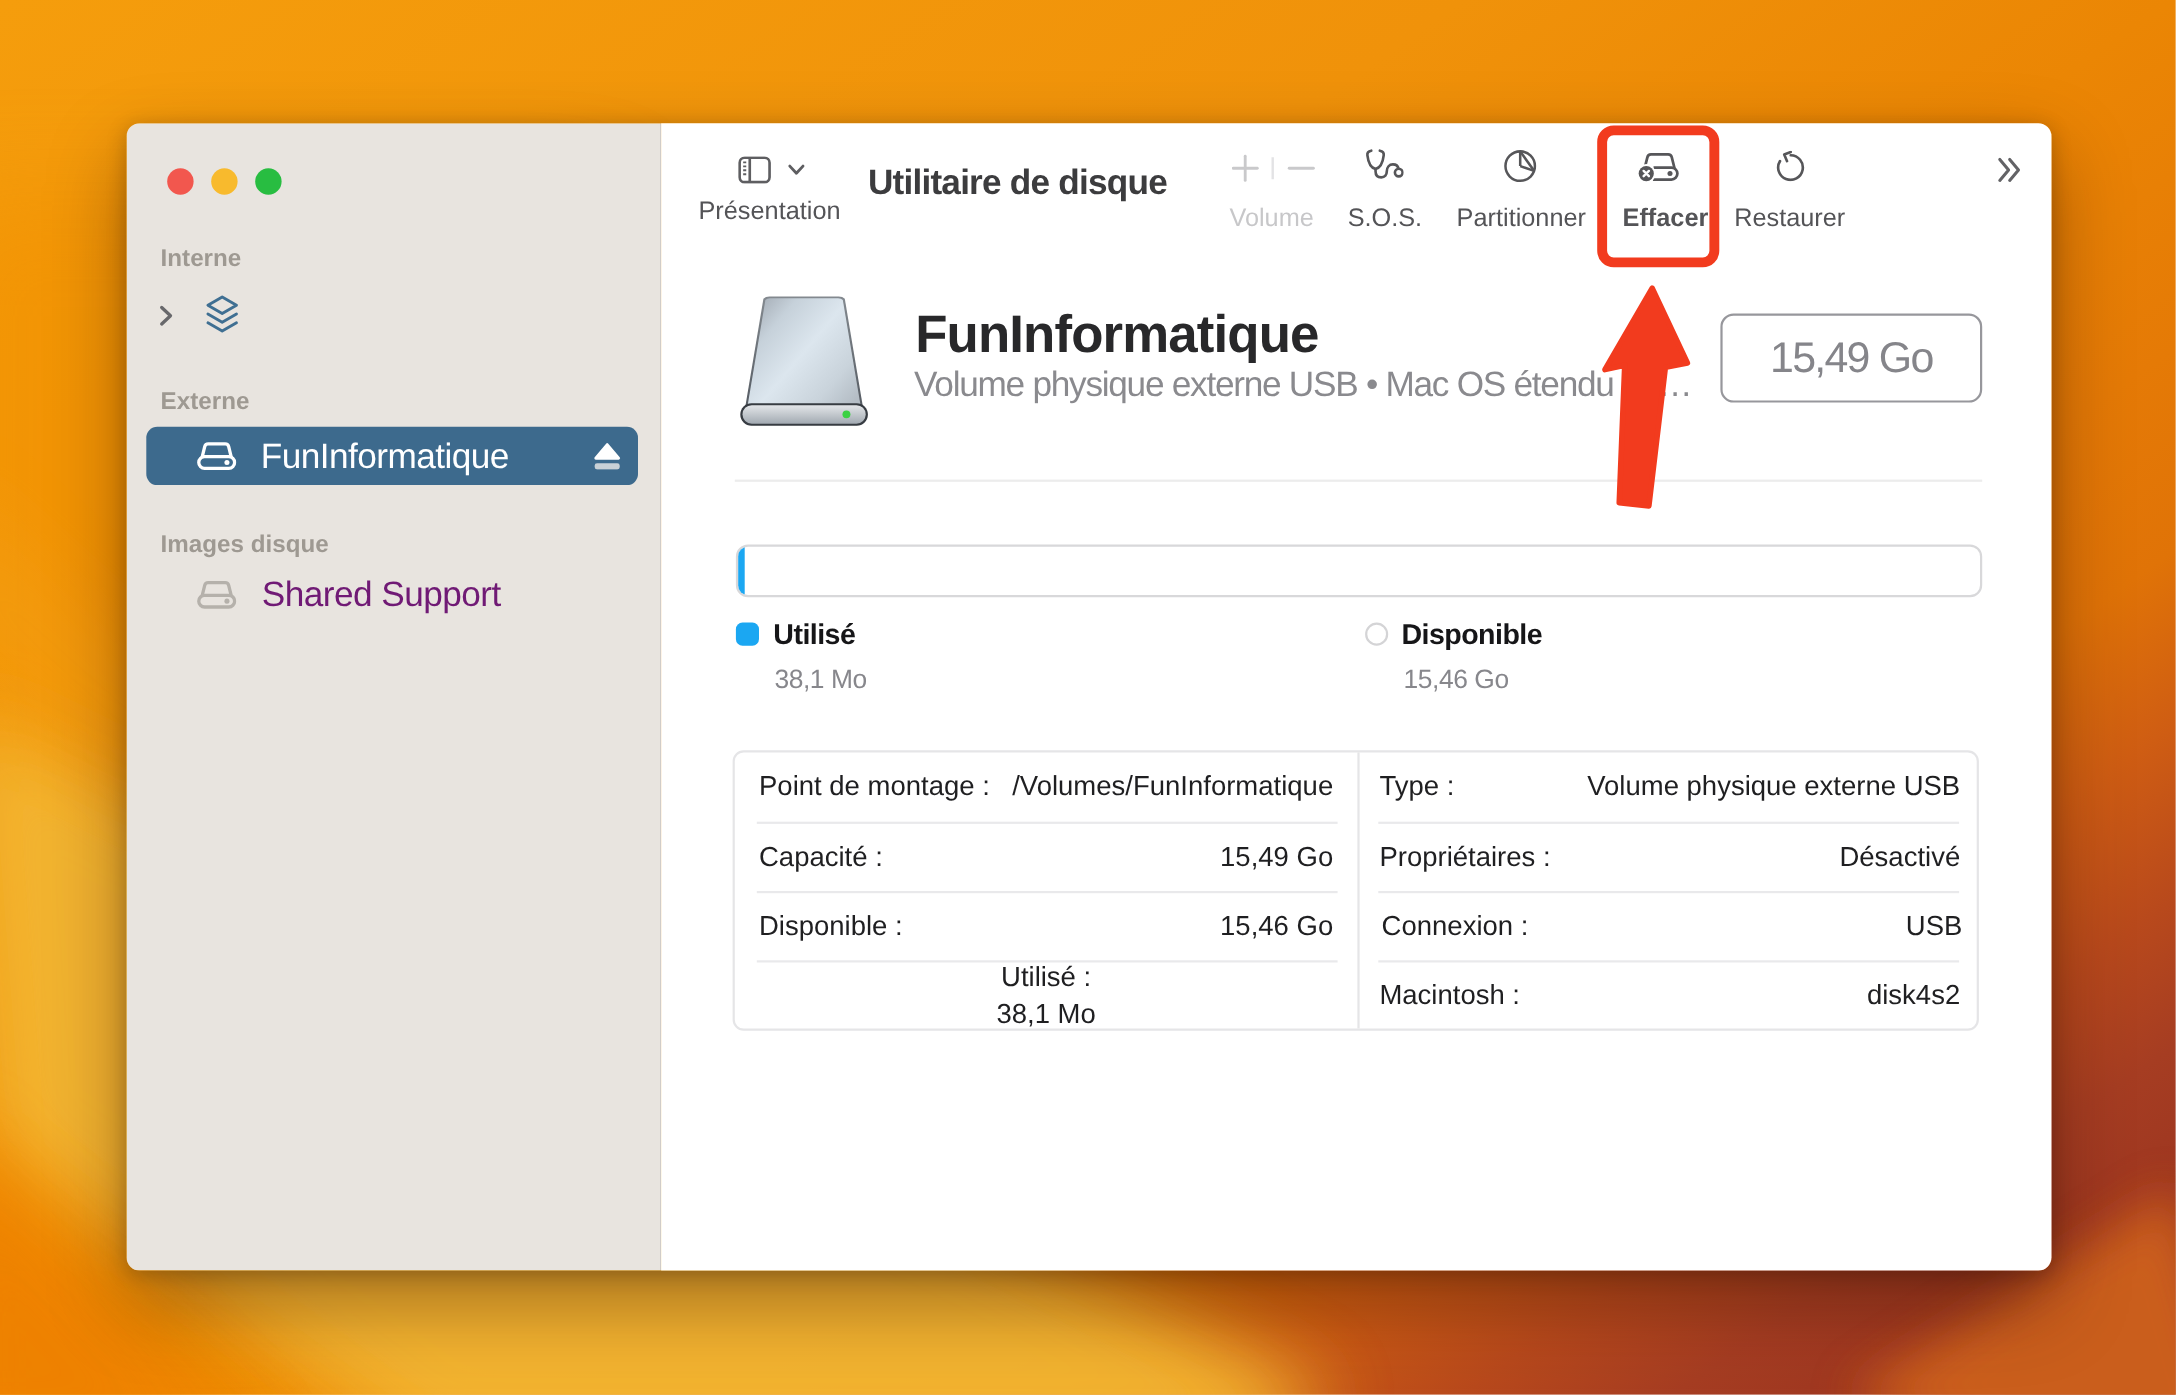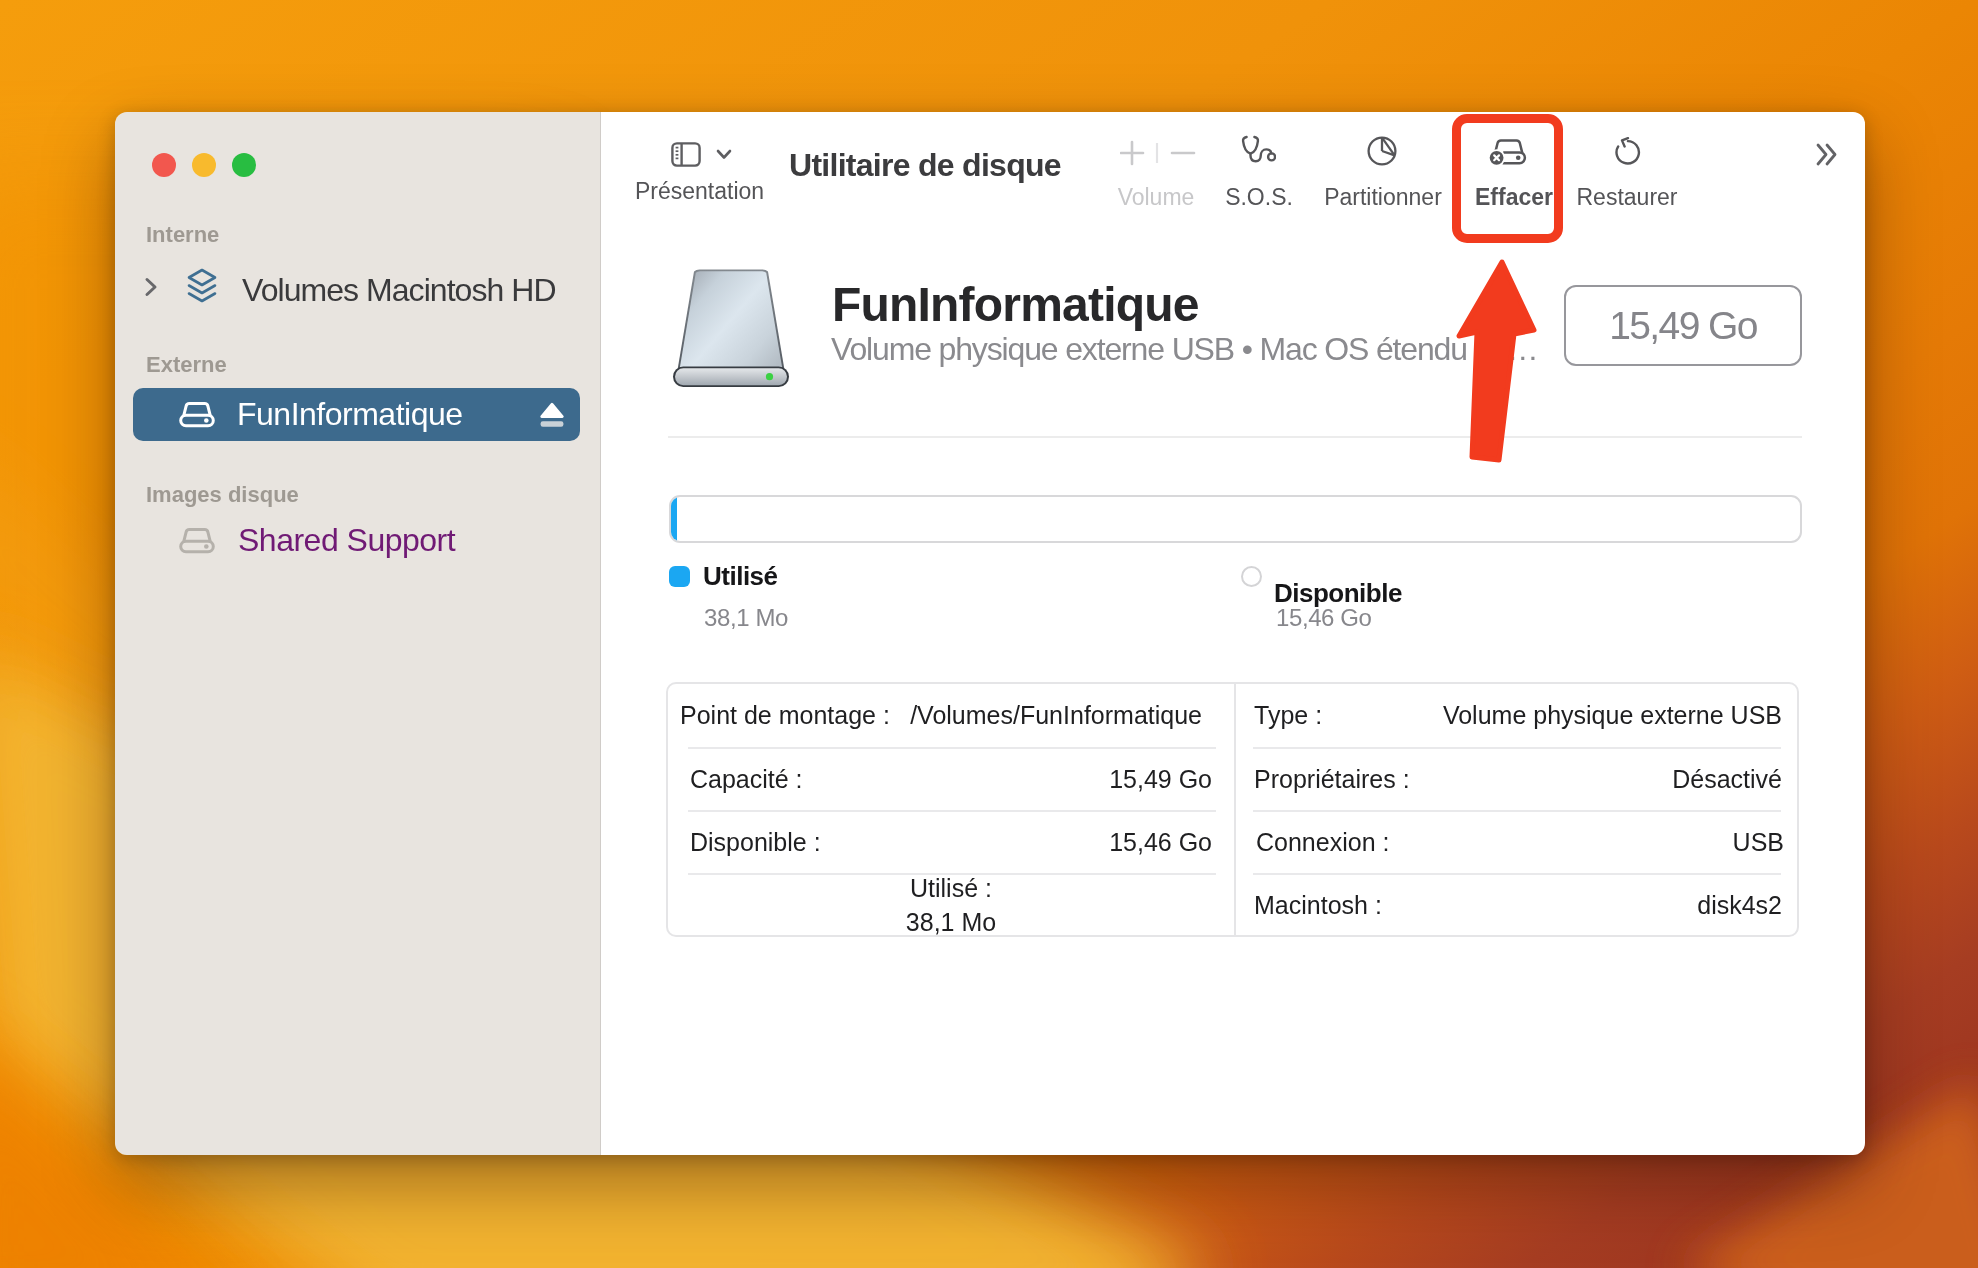--- a/index.html
+++ b/index.html
@@ -119,21 +119,20 @@
 
     <div class="abs" style="left:0;top:157px;width:486px;height:36px;">
       <svg class="chev-icon" style="left:29px;top:8px;" width="14" height="20" viewBox="0 0 14 20">
         <polyline points="3,2.5 11,10 3,17.5" fill="none" stroke="#68686b" stroke-width="3" stroke-linecap="round" stroke-linejoin="round"></polyline>
       </svg>
       <svg class="abs" style="left:72px;top:-1px;" width="30" height="38" viewBox="0 0 30 38">
         <path d="M15 2 L28 9.5 L15 17 L2 9.5 Z" fill="none" stroke="#3f6f92" stroke-width="2.6" stroke-linejoin="round"></path>
         <path d="M2 17.5 L15 25 L28 17.5" fill="none" stroke="#3f6f92" stroke-width="2.6" stroke-linecap="round" stroke-linejoin="round"></path>
         <path d="M2 25.5 L15 33 L28 25.5" fill="none" stroke="#3f6f92" stroke-width="2.6" stroke-linecap="round" stroke-linejoin="round"></path>
       </svg>
-      <div class="side-row-label" style="left:127px;top:5px;color:#3a3a3c;letter-spacing:-0.95px;">Volumes Macintosh HD</div>
     </div>
 
     <div class="side-section" style="top:242px;">Externe</div>
 
     <div class="sel-row">
       <svg class="abs" style="left:46px;top:11px;" width="36" height="29" viewBox="0 0 36 29">
         <path d="M4.6 17.2 L7.1 7.1 Q7.7 4.6 10.3 4.6 L25.7 4.6 Q28.3 4.6 28.9 7.1 L31.4 17.2" fill="none" stroke="#ffffff" stroke-width="3"></path>
         <rect x="1.7" y="16.2" width="32.6" height="10.6" rx="5.3" fill="none" stroke="#ffffff" stroke-width="3"></rect>
         <circle cx="27.3" cy="21.5" r="2.3" fill="#ffffff"></circle>
       </svg>
@@ -263,27 +262,27 @@
     <div class="divider"></div>
 
     <div class="cap-bar">
       <div class="cap-used"></div>
     </div>
 
     <div class="sw-used"></div>
     <div class="leg-title" style="left:102px;top:451px;">Utilisé</div>
     <div class="leg-val" style="left:103px;top:494px;">38,1 Mo</div>
     <div class="sw-free"></div>
-    <div class="leg-title" style="left:673px;top:468px;text-align:center;">Disponible</div>
+    <div class="leg-title" style="left:673px;top:451px;text-align:center;">Disponible</div>
     <div class="leg-val" style="left:675px;top:494px;">15,46 Go</div>
 
     <div class="info-table">
       <div class="vdiv"></div>
 
-      <div class="trow" style="left:12px;top:0;width:522px;">
+      <div class="trow" style="left:22px;top:0;width:522px;">
         <span class="lab">Point de montage :</span>
         <span class="val">/Volumes/FunInformatique</span>
       </div>
       <div class="trow" style="left:22px;top:64px;width:522px;">
         <span class="lab">Capacité :</span>
         <span class="val">15,49 Go</span>
       </div>
       <div class="trow" style="left:22px;top:127px;width:522px;">
         <span class="lab">Disponible :</span>
         <span class="val">15,46 Go</span>

